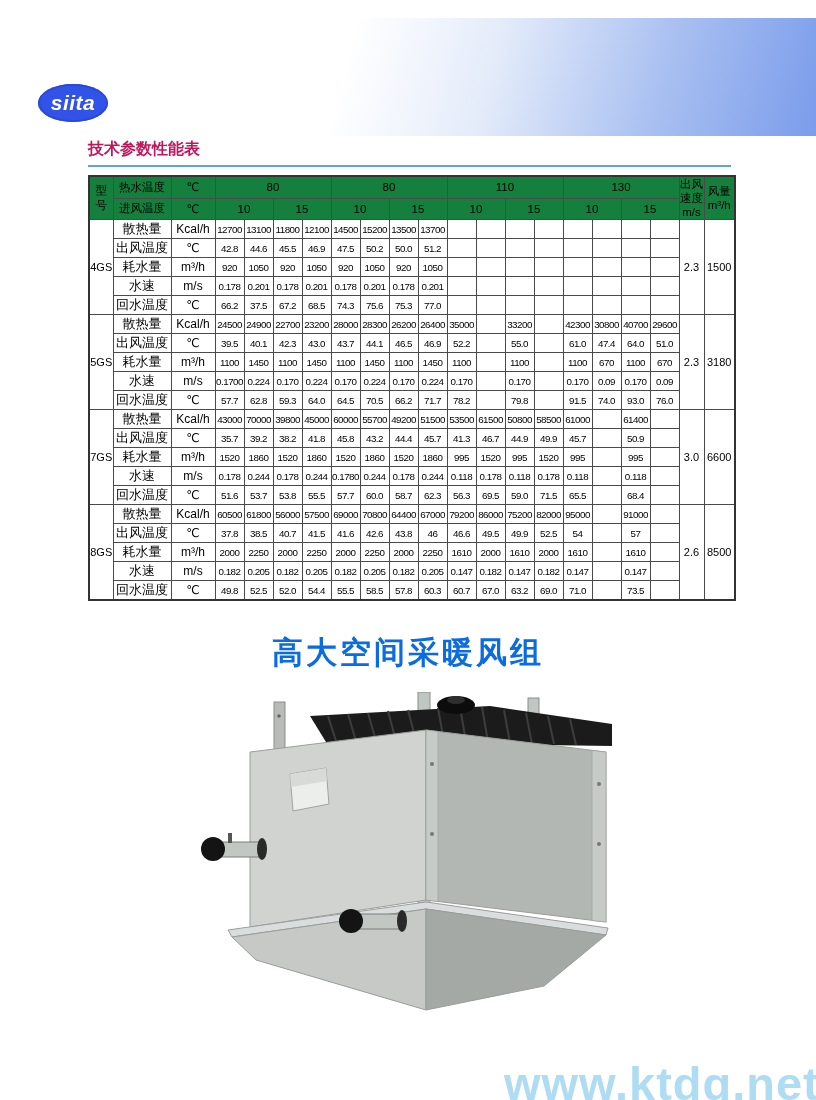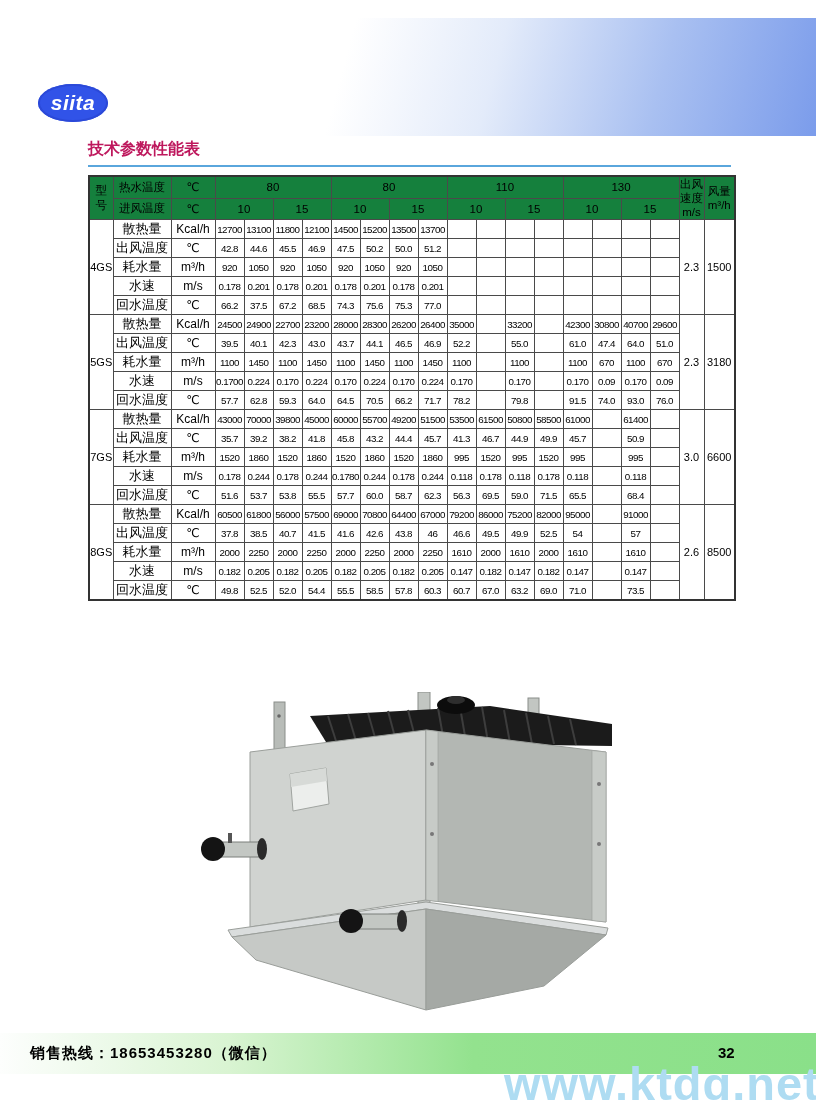--- a/index.html
+++ b/index.html
@@ -525,20 +525,21 @@
             <td class="c-data">69.0</td>
             <td class="c-data">71.0</td>
             <td class="c-data"></td>
             <td class="c-data">73.5</td>
             <td class="c-data"></td>
           </tr>
         </tbody>
       </table>
   </div>
 
+  <div class="main-title">高大空间采暖风组</div>
 
   <div class="product">
     <svg width="424" height="326" viewBox="0 0 424 326">
 
       <rect x="76" y="10" width="11" height="132" fill="#b8bcb8" stroke="#8a8e8a" stroke-width="1"></rect>
       <circle cx="81" cy="24" r="1.8" fill="#666"></circle>
       <rect x="220" y="0" width="12" height="218" fill="#c2c6c2" stroke="#8a8e8a" stroke-width="1"></rect>
       <circle cx="226" cy="62" r="2.5" fill="#6e726e"></circle>
         <circle cx="226" cy="122" r="2.5" fill="#6e726e"></circle>
         <circle cx="226" cy="182" r="2.5" fill="#6e726e"></circle>
@@ -584,20 +585,16 @@
       <polygon points="30,238 228,210 410,236 408,243 228,217 34,245" fill="#dadddd" stroke="#9a9e9a" stroke-width="1"></polygon>
       <polygon points="34,245 228,217 228,318 58,268" fill="#c6c9c6" stroke="#999d99" stroke-width="1"></polygon>
       <polygon points="228,217 408,243 346,294 228,318" fill="#a5a9a5" stroke="#999d99" stroke-width="1"></polygon>
 
       <rect x="150" y="222" width="54" height="15" rx="3" fill="#c3c7c3" stroke="#7a7e7a" stroke-width="1"></rect>
       <circle cx="153" cy="229" r="12" fill="#141414"></circle>
       <ellipse cx="204" cy="229" rx="5" ry="11" fill="#2a2a2a"></ellipse>
     </svg>
   </div>
 
-  <div class="footer-bar">
-    <span class="hotline">销售热线：18653453280（微信）</span>
-    <span class="page-num">32</span>
-  </div>
 
   <div class="watermark">www.ktdq.net</div>
 
 </div>
 
 </body></html>

